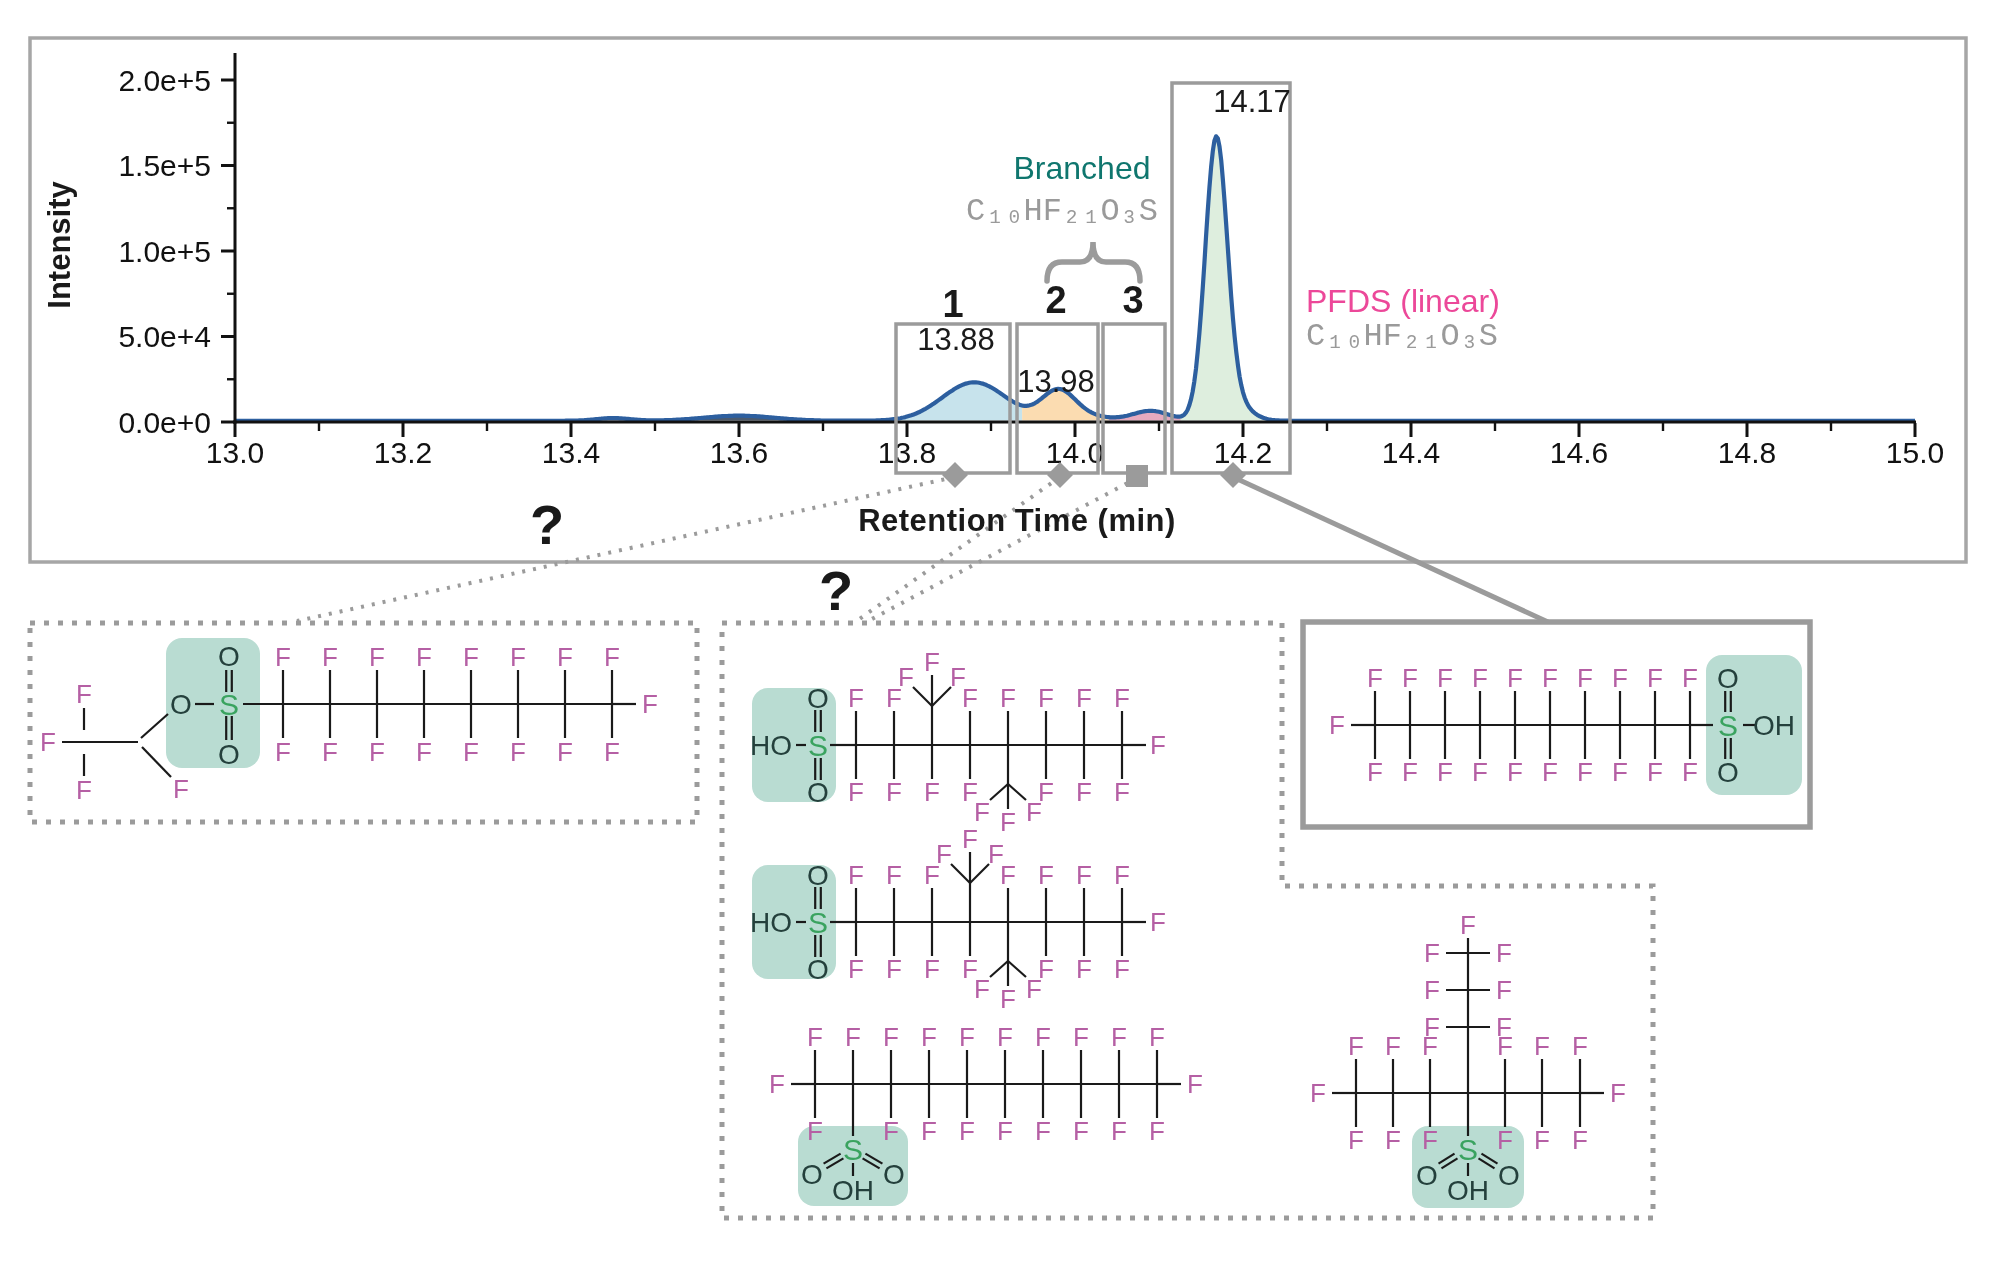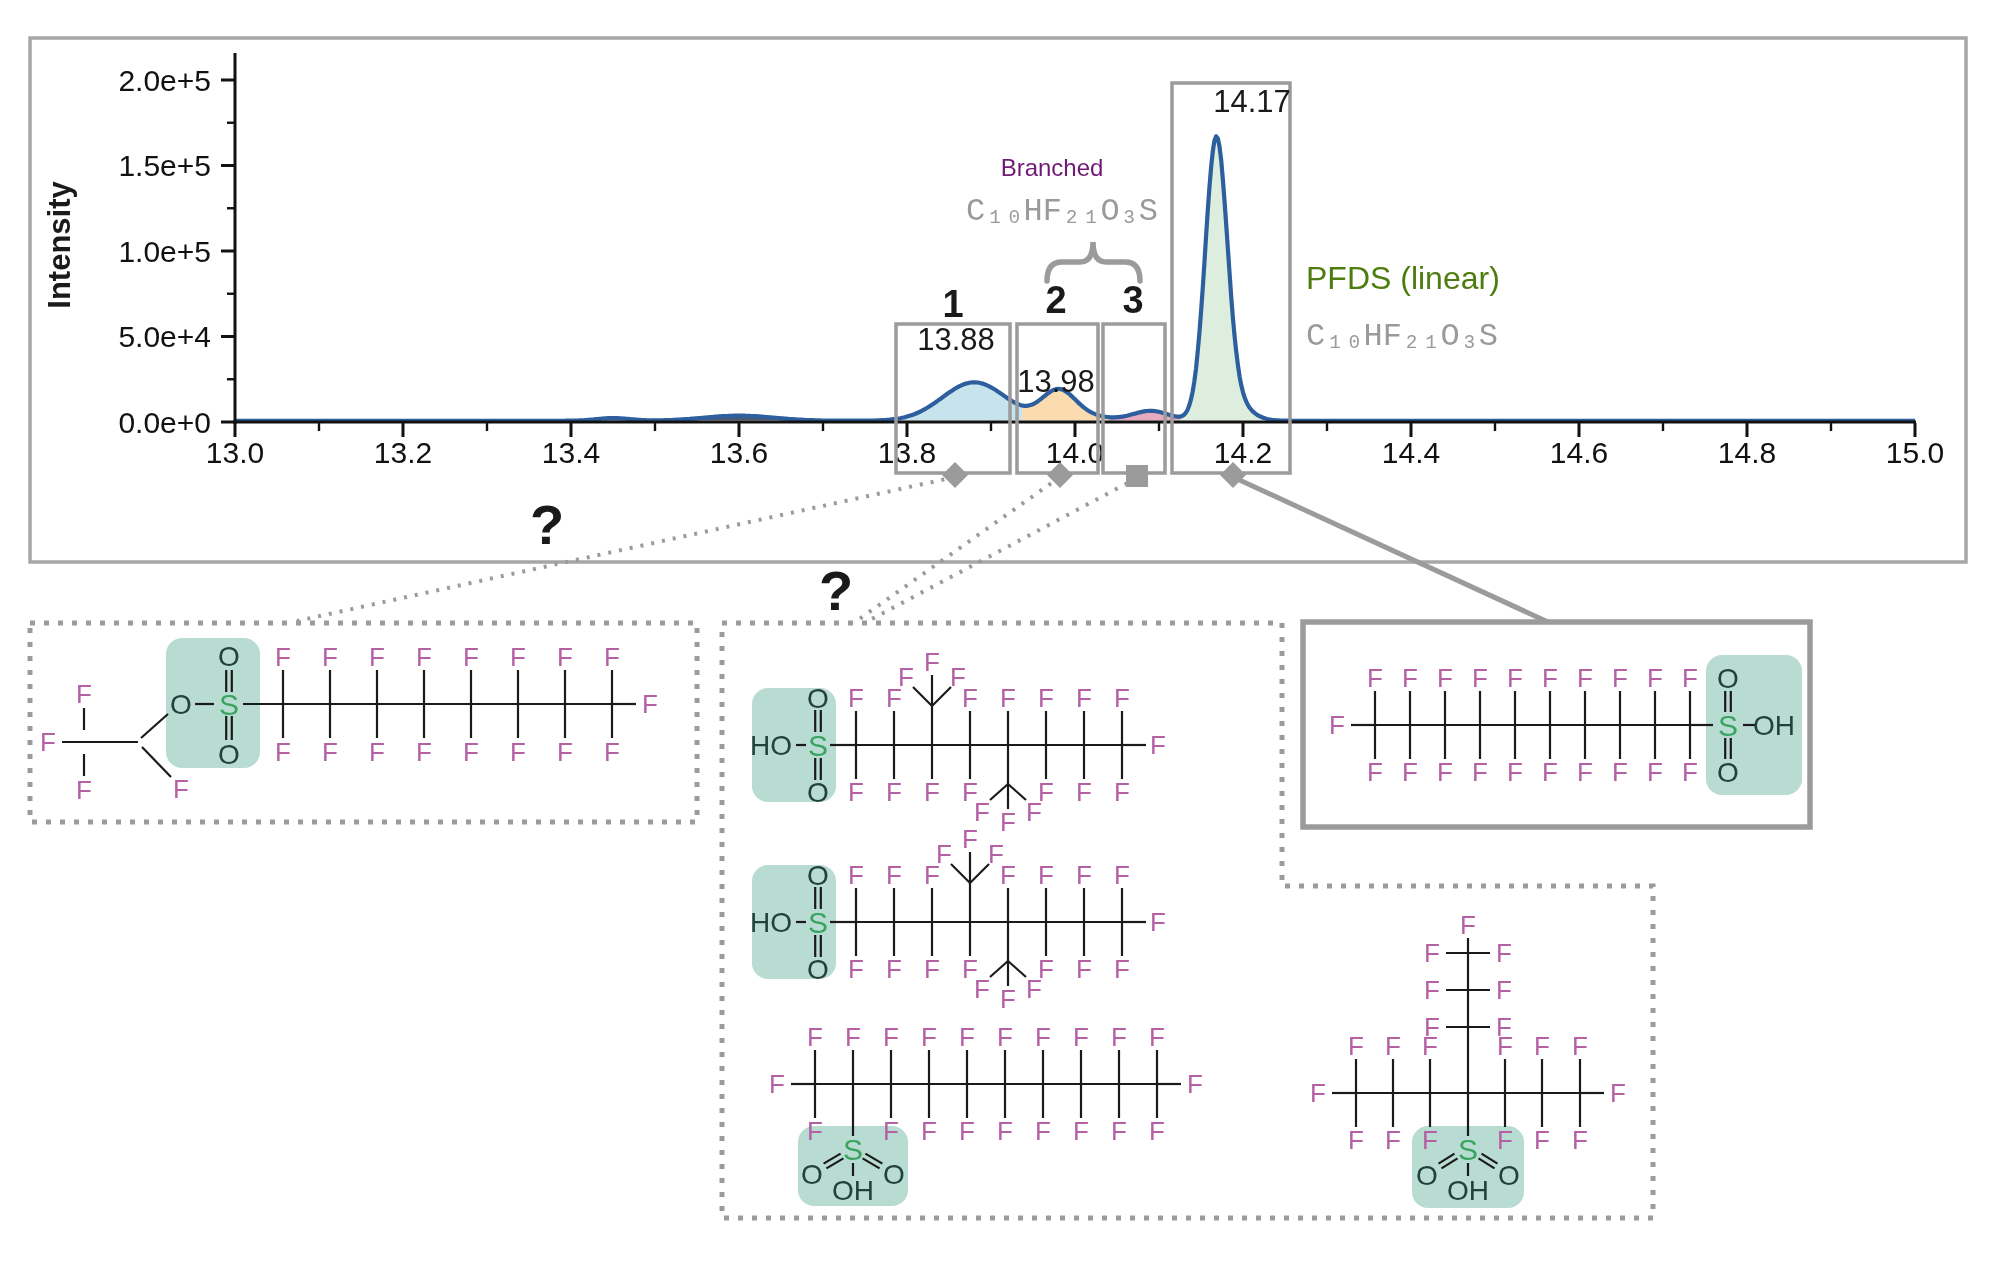--- a/index.html
+++ b/index.html
@@ -10,23 +10,23 @@
        font-family:"Liberation Sans",sans-serif;transform:translate(-50%,-50%);}
   .formula{font-family:Liberation Mono, monospace;}
   #ylab{left:60px;top:245px;transform:translate(-50%,-50%) rotate(-90deg);font-weight:bold;font-size:31px;}
   #xlab{left:1017px;top:521px;font-weight:bold;font-size:31px;letter-spacing:.5px;}
   #n1{left:953px;top:304px;font-size:38px;font-weight:bold;}
   #n2{left:1056px;top:300px;font-size:38px;font-weight:bold;}
   #n3{left:1133px;top:300px;font-size:38px;font-weight:bold;}
   #rt1{left:956px;top:340px;font-size:31px;}
   #rt2{left:1056px;top:382px;font-size:31px;}
   #rt4{left:1232px;top:102px;font-size:31px;margin-left:20px;}
-  #branched{left:1052px;top:168px;color:#701a75;font-size:24px;}
+  #branched{left:1082px;top:168px;color:#0f766e;font-size:32px;}
   #branchedF{left:1062px;top:211px;color:#9a9a9a;font-size:32px;}
-  #pfds{left:1306px;top:278px;transform:translate(0,-50%);color:#4d7c0f;font-size:32px;}
+  #pfds{left:1306px;top:301px;transform:translate(0,-50%);color:#ec4899;font-size:32px;}
   #pfdsF{left:1306px;top:336px;transform:translate(0,-50%);color:#9a9a9a;font-size:32px;}
   #q1{left:547px;top:524px;font-size:56px;font-weight:bold;}
   #q2{left:836px;top:590px;font-size:56px;font-weight:bold;}
 </style>
 </head>
 <body>
 
 <div id="canvas">
   <svg id="fig" width="2000" height="1265" viewBox="0 0 2000 1265">
       <rect x="30" y="38" width="1936" height="524" fill="none" stroke="#a6a6a6" stroke-width="3.5"></rect>
@@ -377,20 +377,21 @@
       <text x="1655" y="772" text-anchor="middle" dominant-baseline="central" font-size="26" fill="#b55fa4" font-family="&quot;Liberation Sans&quot;,sans-serif">F</text>
       <text x="1690" y="678" text-anchor="middle" dominant-baseline="central" font-size="26" fill="#b55fa4" font-family="&quot;Liberation Sans&quot;,sans-serif">F</text>
       <text x="1690" y="772" text-anchor="middle" dominant-baseline="central" font-size="26" fill="#b55fa4" font-family="&quot;Liberation Sans&quot;,sans-serif">F</text>
       <text x="1728" y="725" text-anchor="middle" dominant-baseline="central" font-size="30" fill="#3aa35f" font-family="&quot;Liberation Sans&quot;,sans-serif">S</text>
       <text x="1728" y="678" text-anchor="middle" dominant-baseline="central" font-size="28" fill="#24403c" font-family="&quot;Liberation Sans&quot;,sans-serif">O</text>
       <text x="1728" y="772" text-anchor="middle" dominant-baseline="central" font-size="28" fill="#24403c" font-family="&quot;Liberation Sans&quot;,sans-serif">O</text>
       <text x="1774" y="725" text-anchor="middle" dominant-baseline="central" font-size="28" fill="#24403c" font-family="&quot;Liberation Sans&quot;,sans-serif">OH</text>
     </svg>
 
   <div class="lbl" id="ylab">Intensity</div>
+  <div class="lbl" id="xlab">Retention Time (min)</div>
 
   <div class="lbl" id="n1">1</div>
   <div class="lbl" id="n2">2</div>
   <div class="lbl" id="n3">3</div>
 
   <div class="lbl" id="rt1">13.88</div>
   <div class="lbl" id="rt2">13.98</div>
   <div class="lbl" id="rt4">14.17</div>
 
   <div class="lbl" id="branched">Branched</div>

